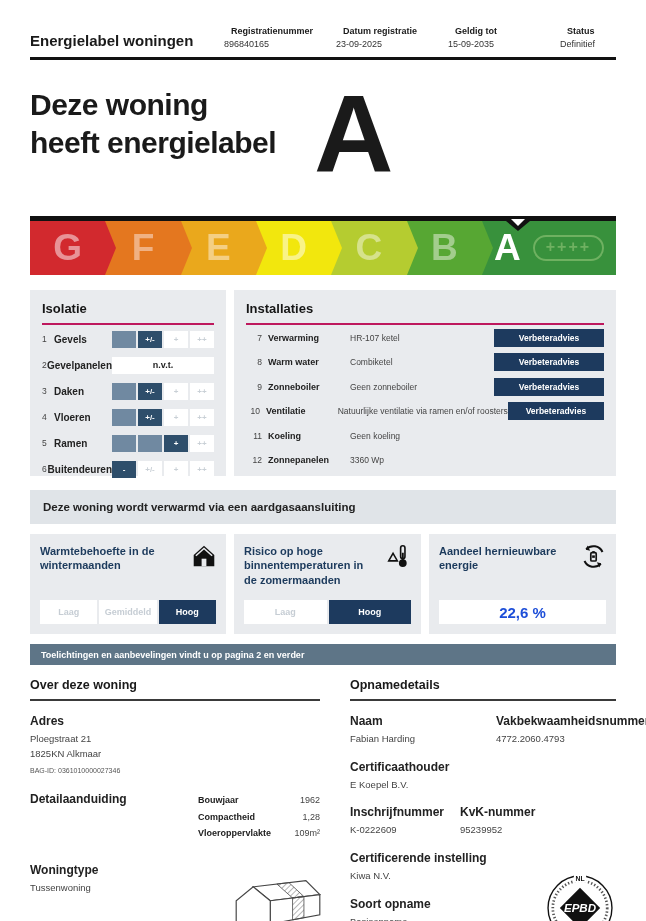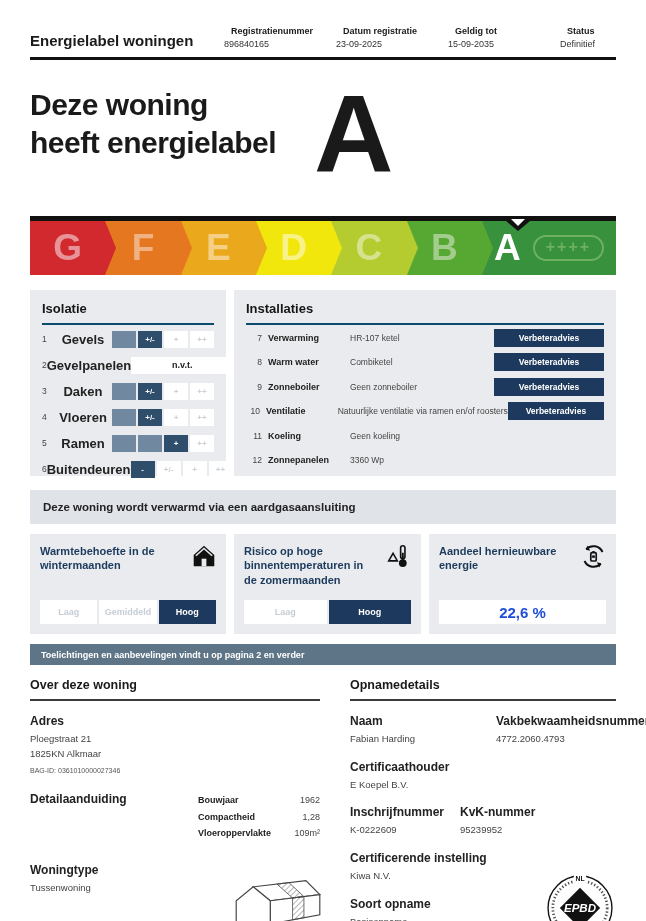--- a/index.html
+++ b/index.html
@@ -43,24 +43,24 @@
   .lt-d { color:#f9f387; } .lt-c { color:#d6e28c; } .lt-b { color:#a3cd8d; } .lt-a { color:#ffffff; }
   .seg { flex:1 1 0; } .seg.seg-a { flex:1.78 1 0; }
   .badge { margin-left:12px; border:2px solid #6fb161; color:#6fb161; border-radius:14px;
     padding:1px 11px 3px 11px; font-size:16px; font-weight:bold; letter-spacing:2px; }
 
   
   .panels { display:flex; gap:8px; margin-top:15px; }
   .panel { background:#e9ebee; padding:11px 12px; height:186px; }
   .panel-iso { width:196px; }
   .panel-ins { width:382px; }
-  .panel-title { font-size:13px; font-weight:bold; color:#161616; padding-bottom:7px; border-bottom:2px solid #0c4a6e; }
+  .panel-title { font-size:13px; font-weight:bold; color:#161616; padding-bottom:7px; border-bottom:2px solid #be185d; }
   .iso-row { display:flex; align-items:center; height:24px; margin-top:2px; }
   .iso-num { width:12px; font-size:8.5px; color:#444; }
-  .iso-label { flex:1; font-size:13px; font-weight:bold; color:#222;text-align:center; }
+  .iso-label { flex:1; font-size:10px; font-weight:bold; color:#222; }
   .cells { display:flex; gap:2px; }
   .cell { width:24px; height:17px; display:flex; align-items:center; justify-content:center; font-size:8px; font-weight:bold; }
   .cell.filled { background:#7089a1; color:#7089a1; }
   .cell.active { background:#2e4e6b; color:#fff; }
   .cell.off { background:#fff; color:#c9d0d6; }
   .cell.nvt { width:102px; background:#fff; color:#222; font-size:9px; }
   .ins-row { display:flex; align-items:center; height:23.5px; margin-top:1px; }
   .ins-num { width:16px; font-size:8.5px; color:#444; text-align:right; margin-right:6px; }
   .ins-label { width:82px; font-size:9px; font-weight:bold; color:#222; }
   .ins-value { flex:1; font-size:8.5px; color:#444; white-space:nowrap; }

